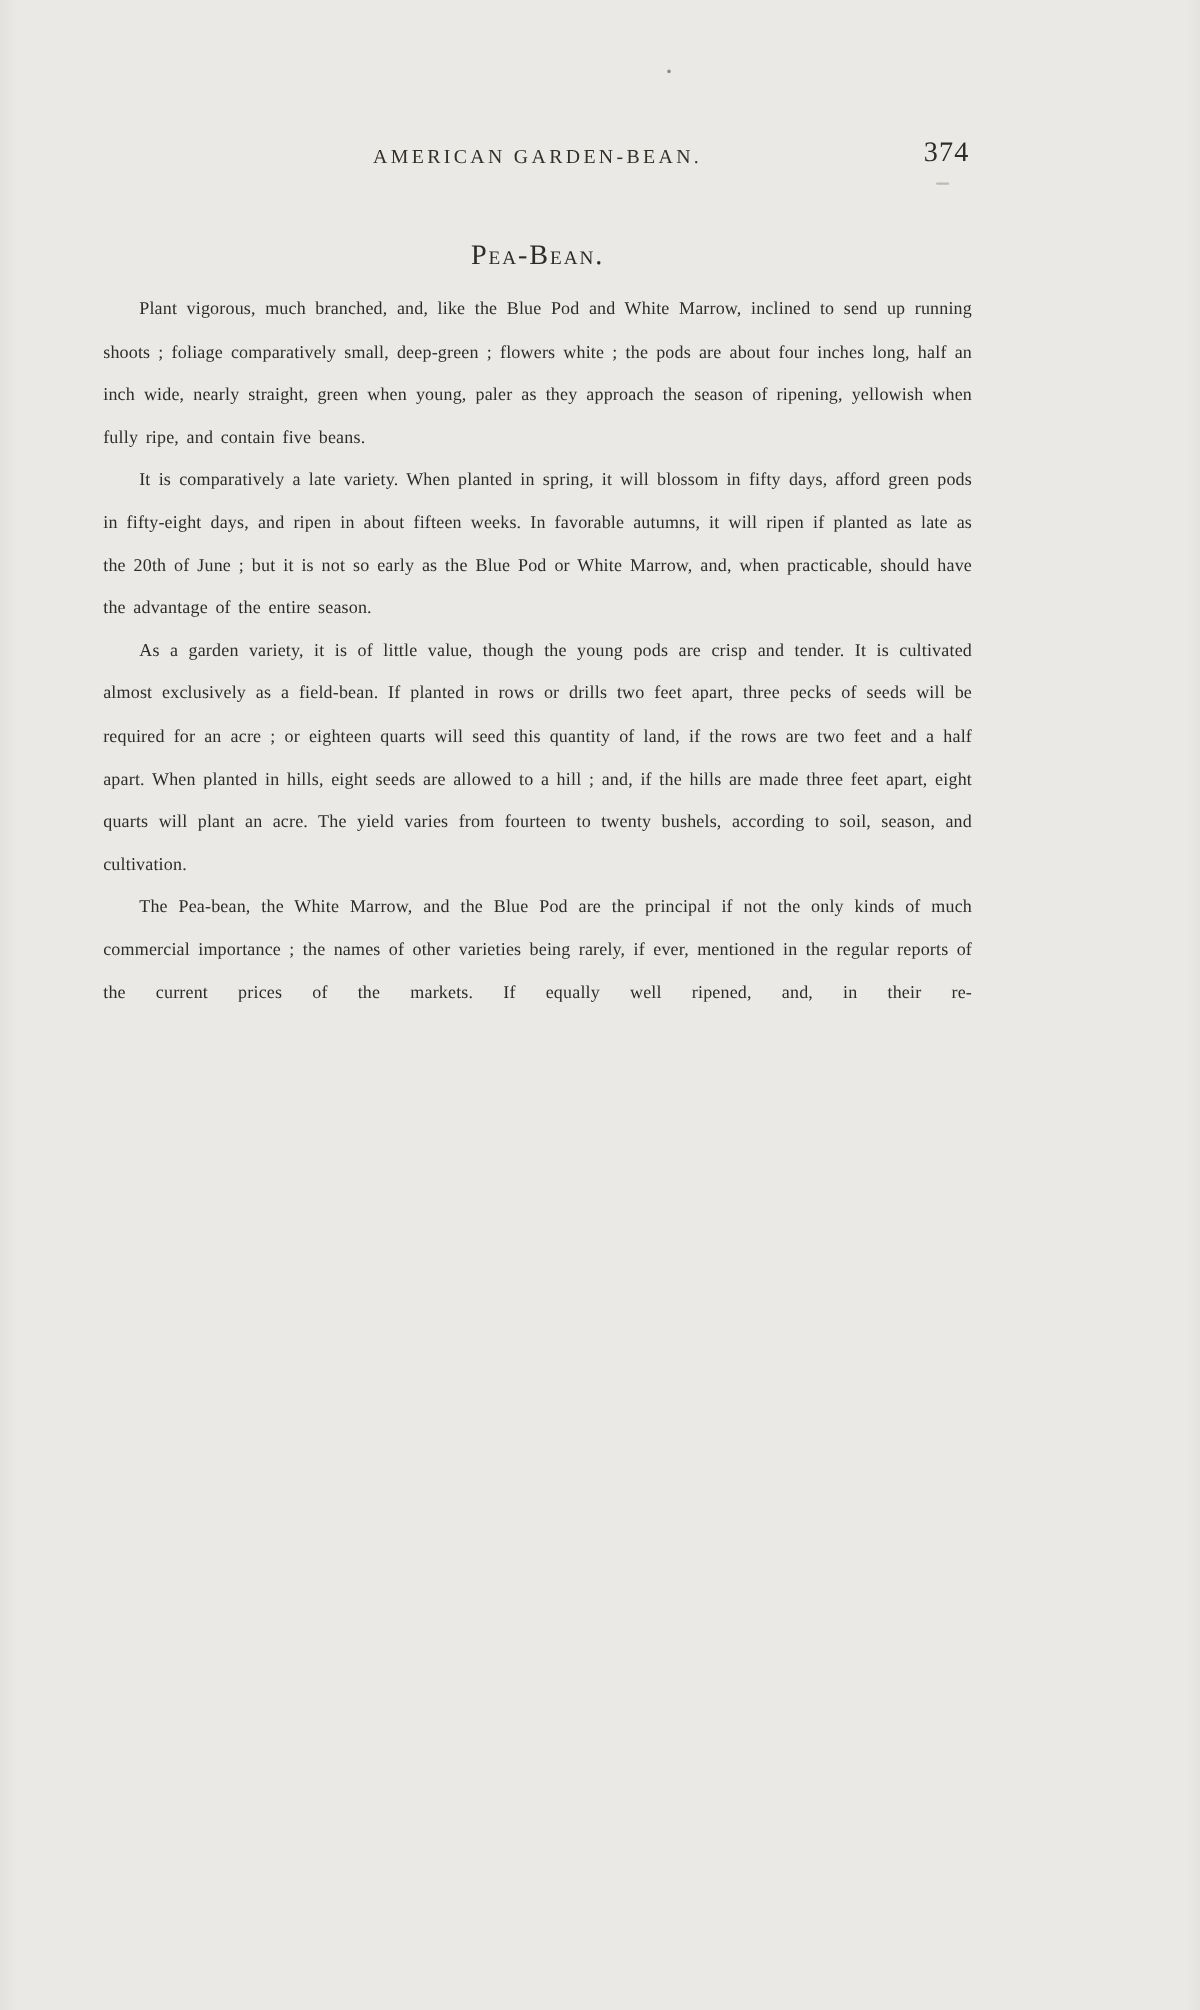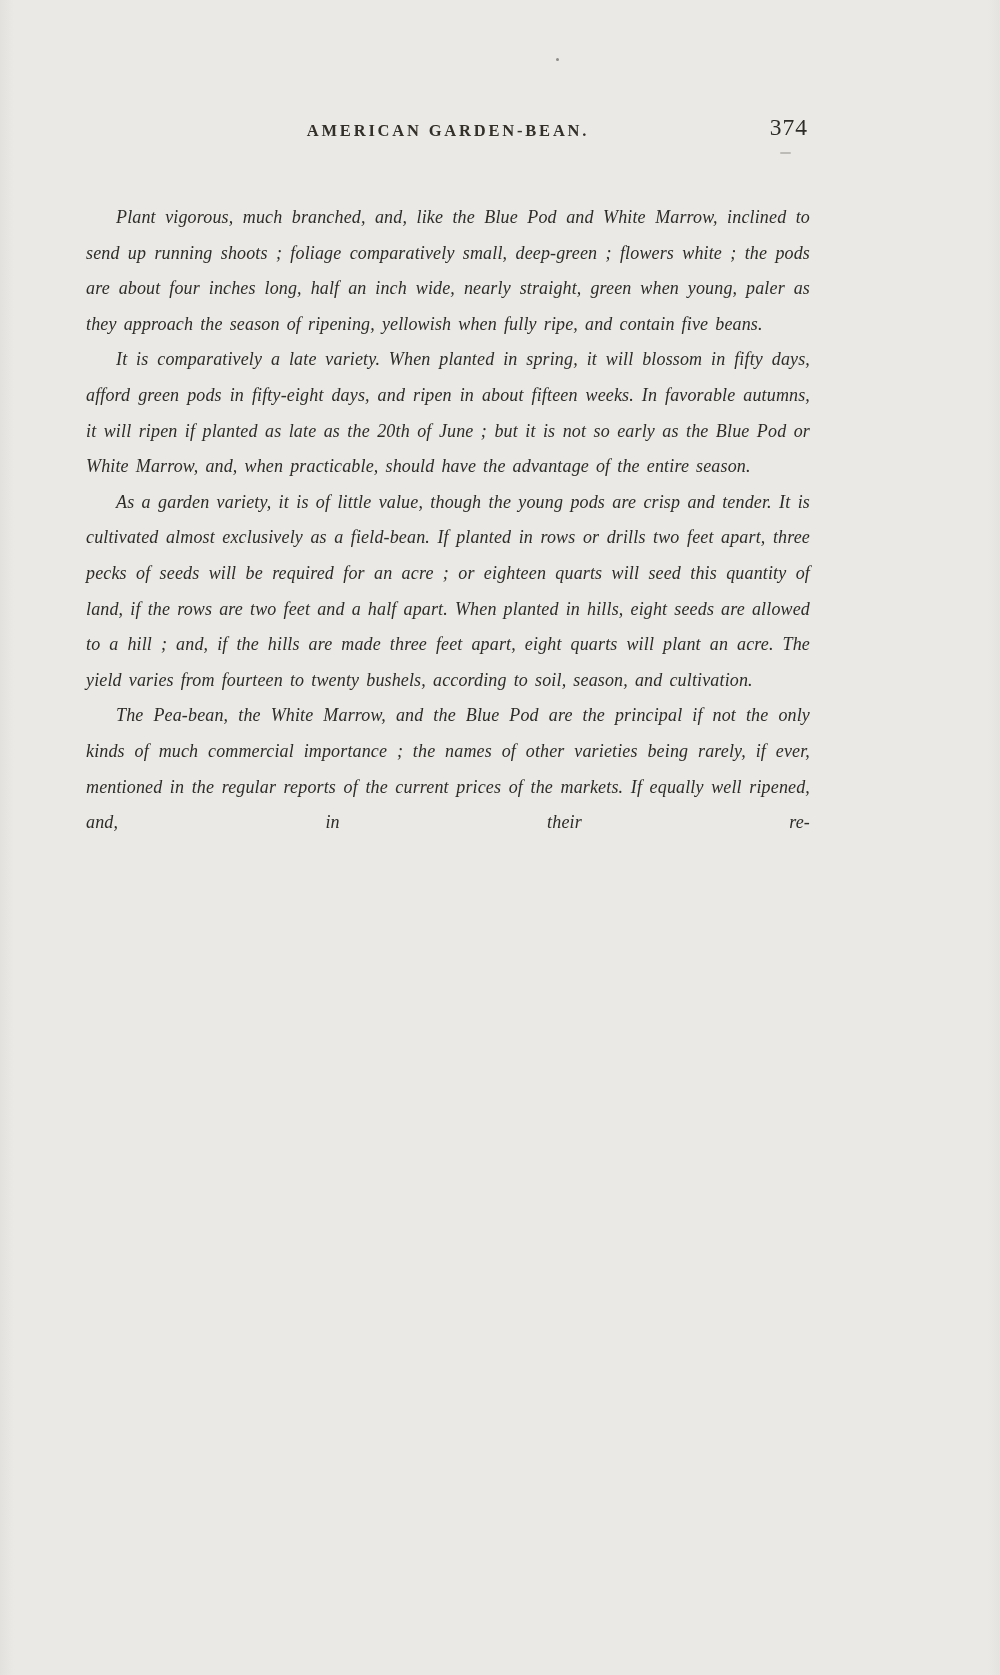--- a/index.html
+++ b/index.html
@@ -30,21 +30,21 @@
     width:11px;height:2px;border-radius:1px;
     background:#bcbbb6;
   }
   .page-header{
     position:absolute;left:86px;top:116px;width:724px;height:30px;
   }
   .running-title{
     width:100%;
     text-align:center;
     font-size:16.5px;
-    font-weight:700;
+    font-weight:400;
     letter-spacing:2.8px;
     padding-top:5px;
     color:#333029;
   }
   .page-number{
     position:absolute;right:2px;top:-2px;
     font-size:23.5px;
     letter-spacing:1px;
   }
   .text-block{
@@ -52,47 +52,47 @@
   }
   .section-title{
     text-align:center;
     font-variant:small-caps;
     font-weight:normal;
     font-size:23.5px;
     letter-spacing:1.6px;
     margin:0 0 14px 0;
   }
   .body-text p{
-    font-size:18px;
+    font-size:15px;
     line-height:35.6px;
     text-align:justify;
     text-indent:30px;
     word-spacing:2.4px;
     letter-spacing:0.15px;
     margin:0;
-    font-style:italic;
   }
   .body-text p.last-par{
     text-align-last:justify;
   }
 </style>
 </head>
 <body>
 
 <div class="page">
 
   <span class="scan-speck"></span>
   <span class="scan-dash"></span>
 
   <header class="page-header">
     <div class="running-title">AMERICAN GARDEN-BEAN.</div>
     <div class="page-number">374</div>
   </header>
 
   <main class="text-block">
+    <h2 class="section-title">Pea-Bean.</h2>
     <div class="body-text" id="paragraphs">
         <p>Plant vigorous, much branched, and, like the Blue Pod and White Marrow, inclined to send up running shoots ; foliage comparatively small, deep-green ; flowers white ; the pods are about four inches long, half an inch wide, nearly straight, green when young, paler as they approach the season of ripening, yellowish when fully ripe, and contain five beans.</p>
         <p>It is comparatively a late variety. When planted in spring, it will blossom in fifty days, afford green pods in fifty-eight days, and ripen in about fifteen weeks. In favorable autumns, it will ripen if planted as late as the 20th of June ; but it is not so early as the Blue Pod or White Marrow, and, when practicable, should have the advantage of the entire season.</p>
         <p>As a garden variety, it is of little value, though the young pods are crisp and tender. It is cultivated almost exclusively as a field-bean. If planted in rows or drills two feet apart, three pecks of seeds will be required for an acre ; or eighteen quarts will seed this quantity of land, if the rows are two feet and a half apart. When planted in hills, eight seeds are allowed to a hill ; and, if the hills are made three feet apart, eight quarts will plant an acre. The yield varies from fourteen to twenty bushels, according to soil, season, and cultivation.</p>
         <p class="last-par">The Pea-bean, the White Marrow, and the Blue Pod are the principal if not the only kinds of much commercial importance ; the names of other varieties being rarely, if ever, mentioned in the regular reports of the current prices of the markets. If equally well ripened, and, in their re-</p>
       </div>
   </main>
 
 </div>
 

